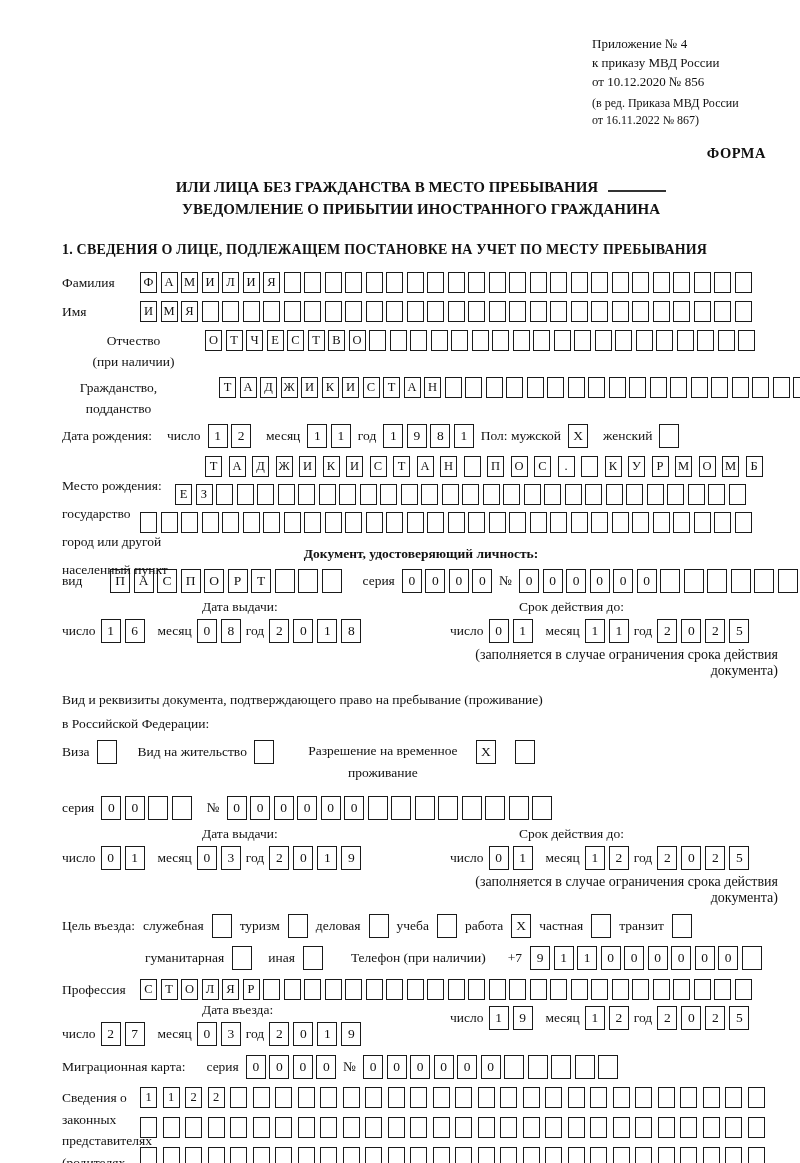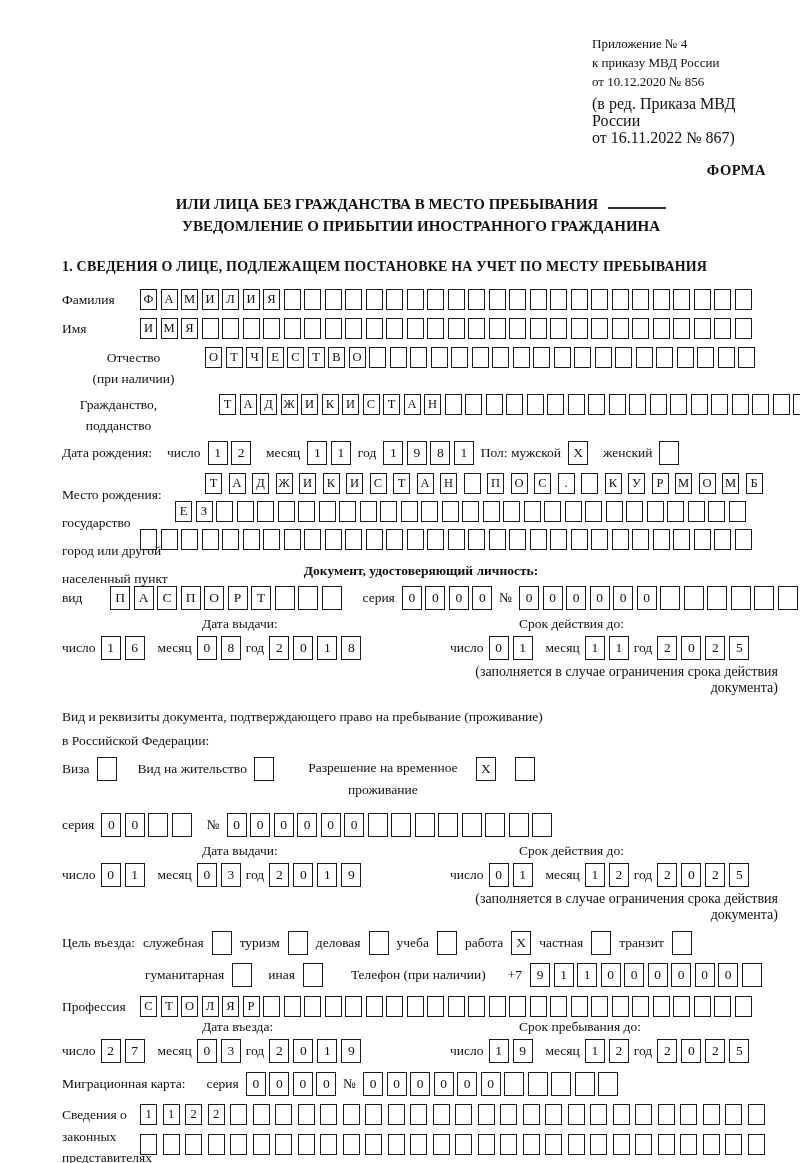--- a/index.html
+++ b/index.html
@@ -2,21 +2,21 @@
 <html><head>
 <meta charset="utf-8">
 <style>
   * { margin:0; padding:0; box-sizing:border-box; }
   html,body { background:#ffffff; }
   body { font-family:"Liberation Serif","DejaVu Serif",serif; color:#111; }
   .page { width:800px; height:1163px; background:#fff; padding:34px 20px 10px 62px; overflow:hidden; }
 
   
   .hdr-ref { margin-left:auto; width:188px; font-size:13px; line-height:19px; }
-  .hdr-ref .small { font-size:16px; line-height:17px; }
+  .hdr-ref .small { font-size:12px; line-height:17px; }
   .forma { text-align:right; padding-right:14px; font-weight:bold; font-size:14.5px; margin-top:16px; letter-spacing:0.5px; }
 
   
   .title { text-align:center; font-weight:bold; font-size:15px; line-height:22px; margin-top:14px; }
   .blank-underline { display:inline-block; width:58px; border-bottom:2px solid #333; height:14px; margin-left:10px; }
   .sec1 { font-weight:bold; font-size:14px; margin-top:22px; letter-spacing:0.2px; }
 
   
   .frow { display:flex; align-items:flex-start; margin-top:7px; font-size:13.5px; }
   .flabel { flex:0 0 auto; line-height:22px; }
@@ -25,21 +25,21 @@
   .cells.wide { gap:6.5px; }
   .cells.med { gap:5.5px; }
   .cell { display:inline-block; width:17px; height:21px; border:1.5px solid #1a1a1a; text-align:center;
           font-size:12.5px; line-height:18px; background:#fff; }
   .cells.cb .cell { width:20px; height:24px; line-height:21px; font-size:13.5px; }
   .inl { display:inline-flex; align-items:center; gap:6px; flex-wrap:nowrap; }
   .gap8 { margin-left:8px; } .gap14 { margin-left:14px; } .gap20 { margin-left:20px; }
 
   
   .bp { position:relative; margin-top:8px; min-height:88px; font-size:13.5px; }
-  .bp-labels { position:absolute; left:0; top:8px; line-height:28px; }
+  .bp-labels { position:absolute; left:0; top:16px; line-height:28px; }
   .bp-rows .frow { margin-top:0; margin-bottom:7px; }
   .dochead { text-align:center; font-weight:bold; font-size:13.5px; margin-top:2px; }
 
   .twocol { display:flex; margin-top:6px; font-size:13.5px; }
   .col-l { flex:0 0 345px; }
   .col-r { flex:1 1 auto; }
   .dhead-l { margin-left:140px; }
   .dhead-r { margin-left:112px; }
   .dval { display:flex; align-items:center; gap:5px; margin-top:4px; }
   .dval .cells { gap:4px; }
@@ -681,21 +681,20 @@
         <span>год</span>
         <span class="cells cb">
             <span class="cell">2</span>
             <span class="cell">0</span>
             <span class="cell">1</span>
             <span class="cell">9</span>
           </span>
       </div>
     </div>
     <div class="col-r">
-      <div class="dhead-r">Срок пребывания до:</div>
       <div class="dval" style="margin-left:43px;">
         <span>число</span>
         <span class="cells cb">
             <span class="cell">1</span>
             <span class="cell">9</span>
           </span>
         <span class="gap8">месяц</span>
         <span class="cells cb">
             <span class="cell">1</span>
             <span class="cell">2</span>

